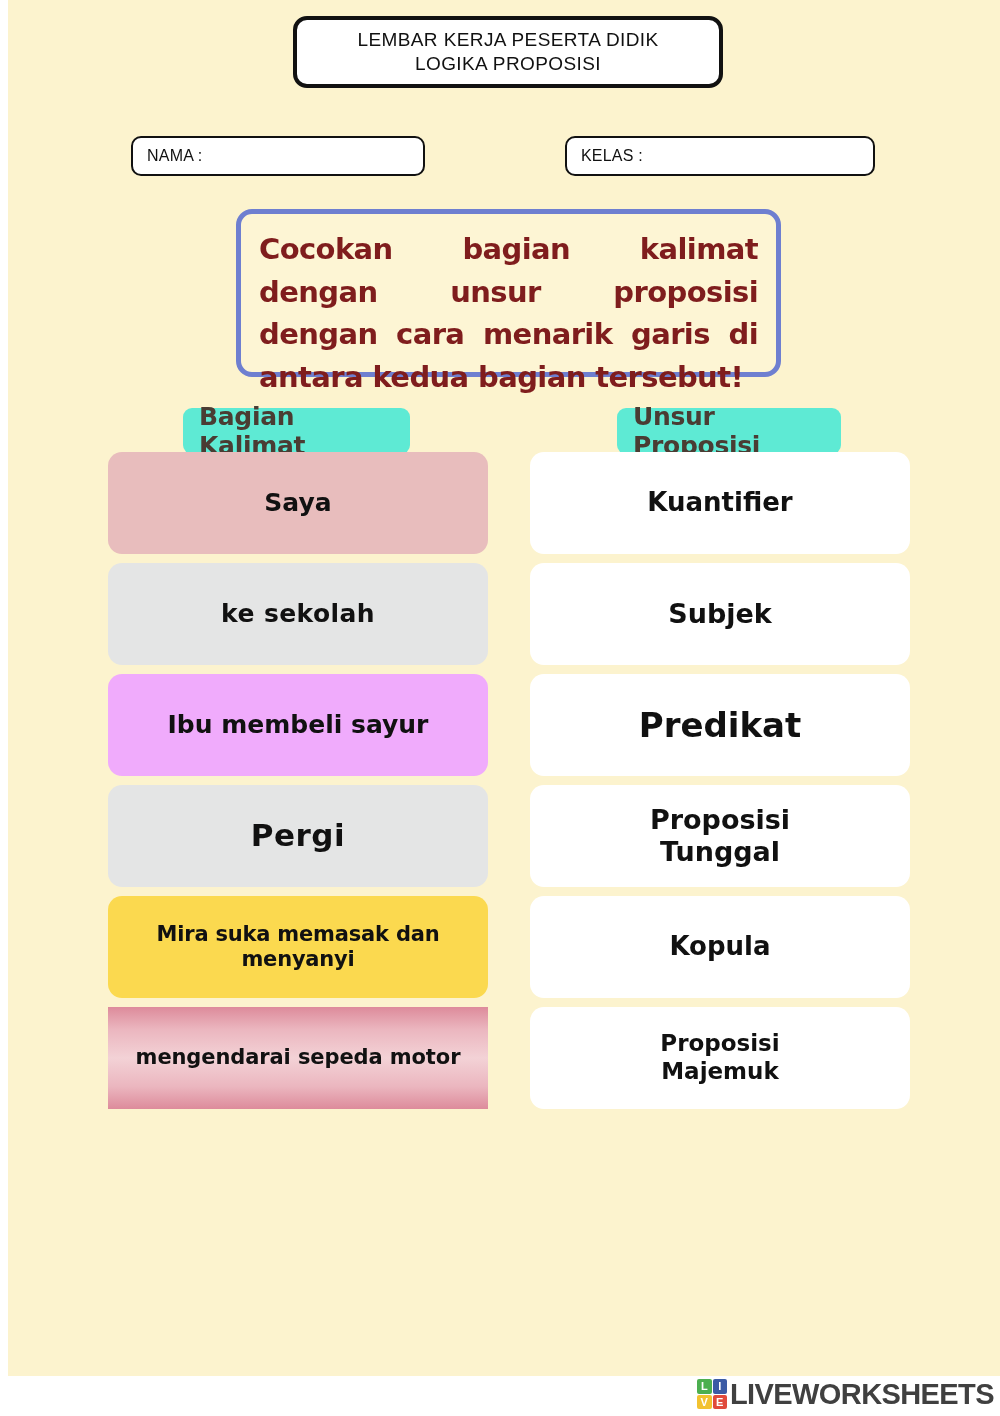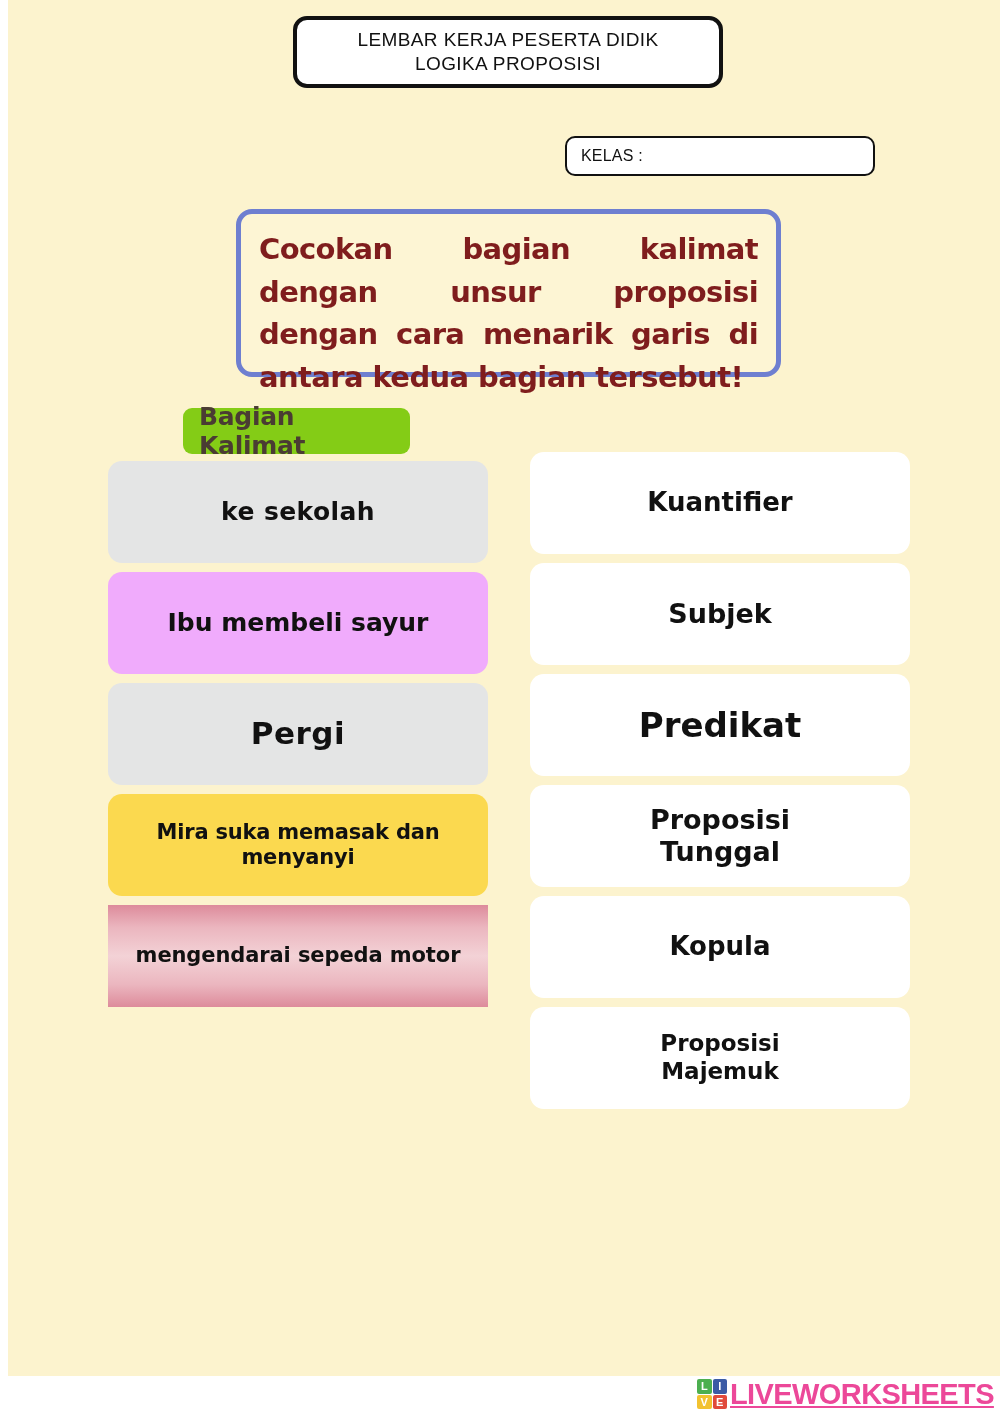--- a/index.html
+++ b/index.html
@@ -93,21 +93,21 @@
     letter-spacing: -0.6px;
     text-align: justify;
     text-align-last: left;
   }
 
   
   .col-badge {
     position: absolute;
     top: 408px;
     height: 46px;
-    background: #84cc16;
+    background: #5eead4;
     border-radius: 9px;
     display: flex;
     align-items: center;
     justify-content: center;
     box-sizing: border-box;
     padding: 8px 16px;
   }
   .col-badge span {
     font-size: 25px;
     font-weight: bold;
@@ -202,50 +202,58 @@
     font-family: "Liberation Sans", sans-serif;
     border-radius: 2px;
   }
   .lm-l { background: #4CAF50; }
   .lm-i { background: #3B5BA5; }
   .lm-v { background: #F2C230; }
   .lm-e { background: #E04A3C; }
   #logo-text {
     font-size: 29px;
     font-weight: bold;
-    color: #ec4899;
+    color: #404040;
     font-family: "Liberation Sans", sans-serif;
     letter-spacing: -0.6px;
-    text-decoration: underline;
   }
 </style>
 </head>
 <body>
 
 <div id="sheet">
 
   <div id="title-box">
     <div class="tline">LEMBAR KERJA PESERTA DIDIK</div>
     <div class="tline">LOGIKA PROPOSISI</div>
   </div>
 
+  <div class="field-box" id="field-nama">
+    <span class="flabel">NAMA :</span>
+  </div>
 
   <div class="field-box" id="field-kelas">
     <span class="flabel">KELAS :</span>
   </div>
 
   <div id="instruction-box">
     <div id="instruction-text">Cocokan bagian kalimat dengan unsur proposisi dengan cara menarik garis di antara kedua bagian tersebut!</div>
   </div>
 
   <div class="col-badge" id="badge-left">
     <span>Bagian Kalimat</span>
   </div>
+  <div class="col-badge" id="badge-right">
+    <span>Unsur Proposisi</span>
+  </div>
 
   <div class="col" id="col-left">
+    <div class="card pink">
+      <span class="ctext s-saya">Saya</span>
+    </div>
     <div class="card grey">
       <span class="ctext s-sekol">ke sekolah</span>
     </div>
     <div class="card cyan">
       <span class="ctext s-ibu">Ibu membeli sayur</span>
     </div>
     <div class="card grey">
       <span class="ctext s-pergi">Pergi</span>
     </div>
     <div class="card yellow">

